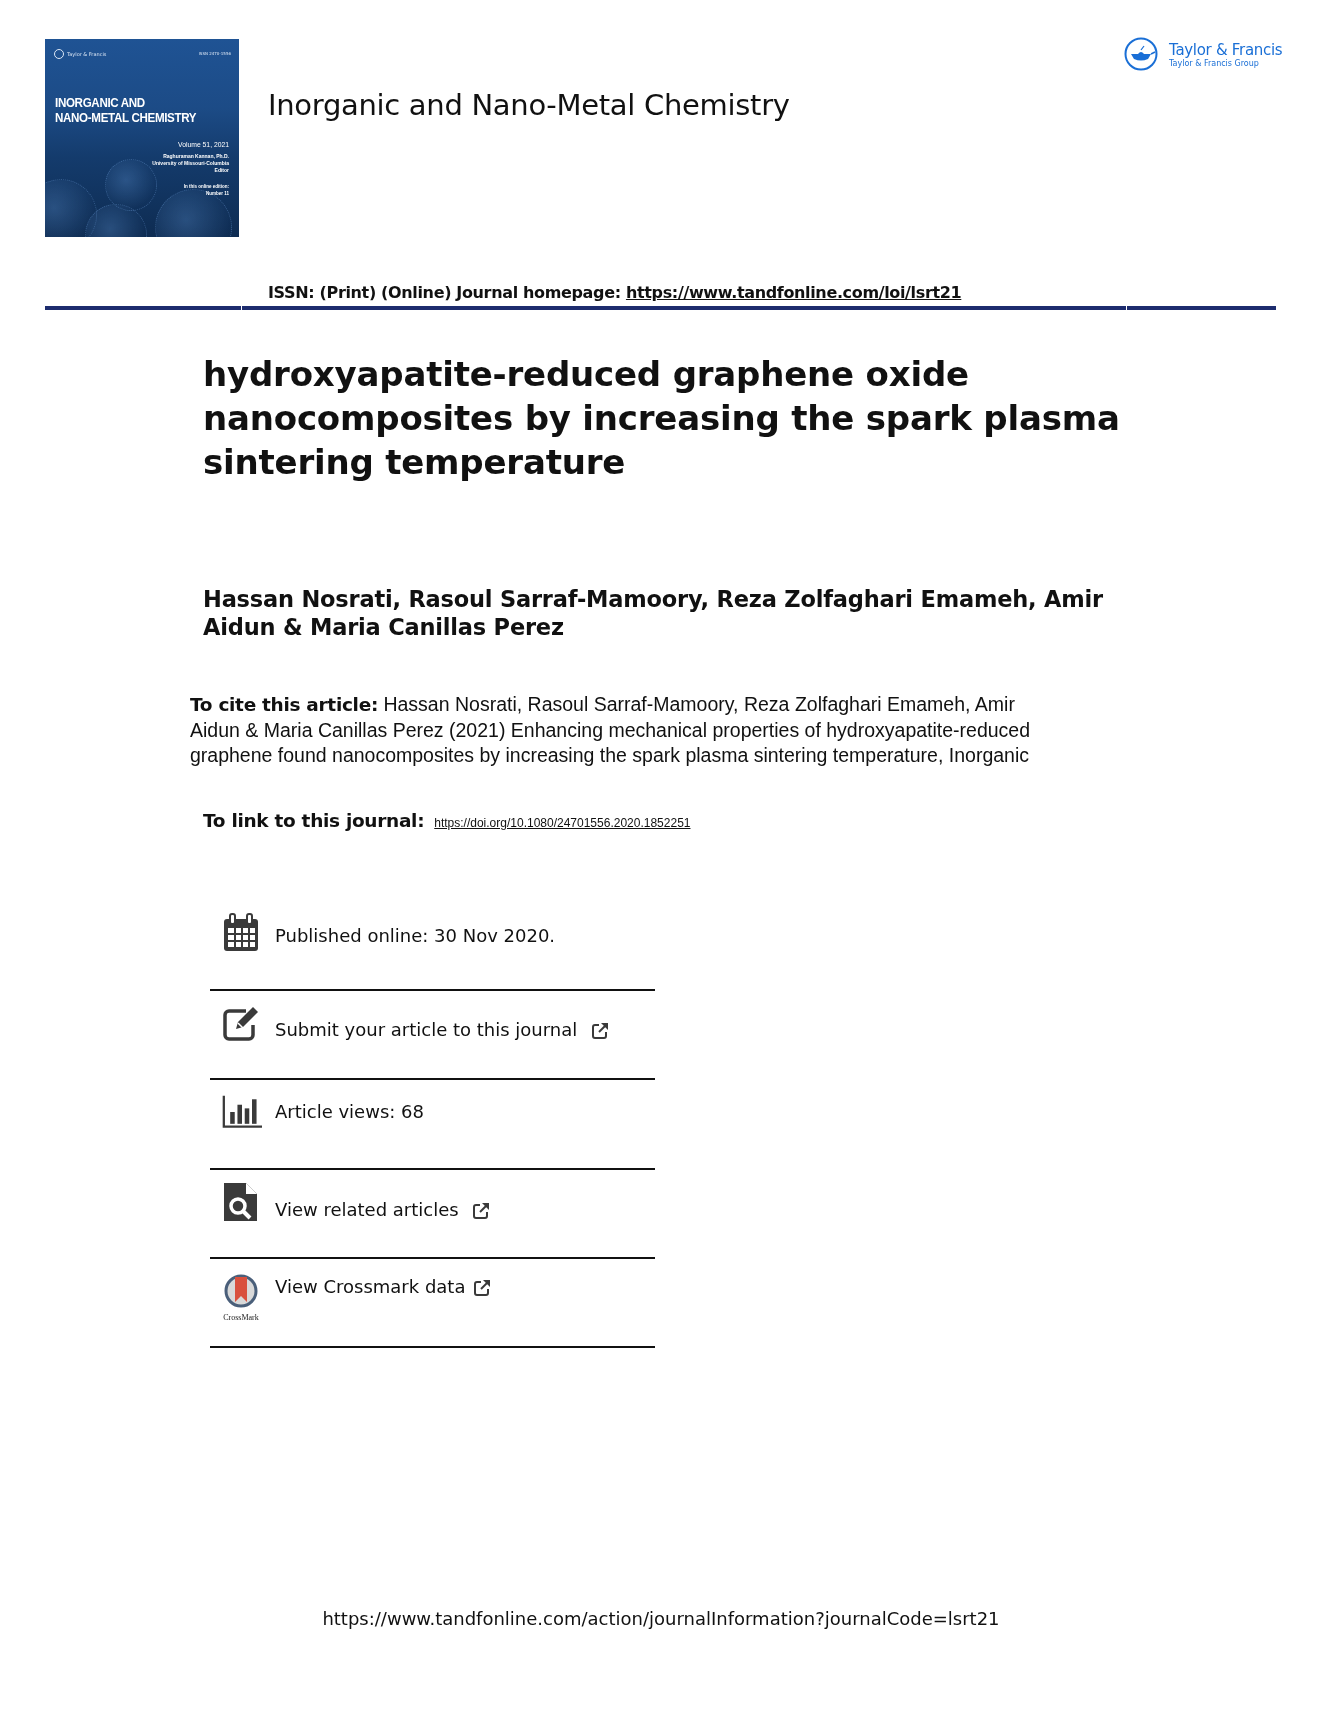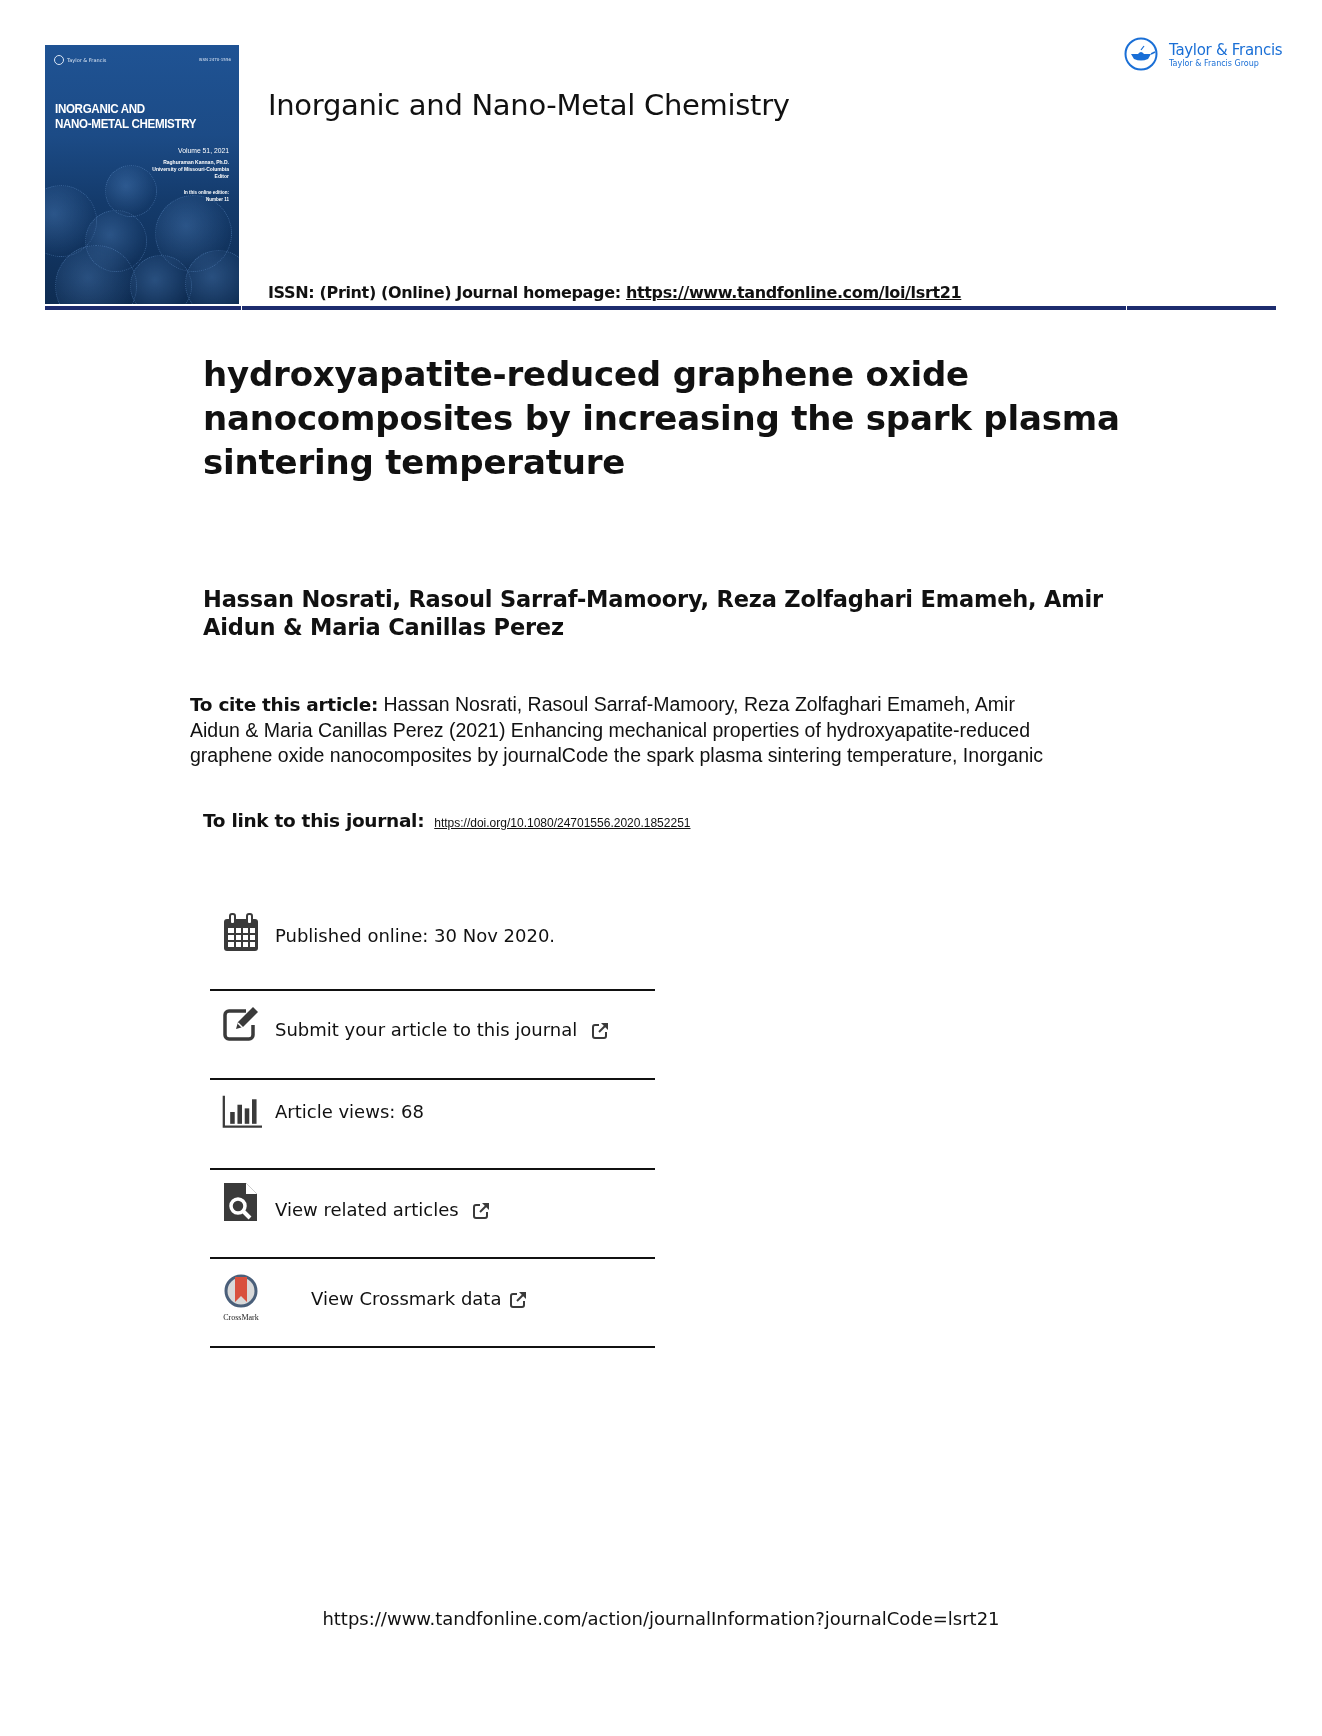--- a/index.html
+++ b/index.html
@@ -1,21 +1,21 @@
 <!DOCTYPE html>
 <html><head>
 <meta charset="utf-8">
 <style>
   html, body { margin:0; padding:0; background:#ffffff; }
   body { width:1322px; height:1736px; position:relative; overflow:hidden;
          font-family:"DejaVu Sans", sans-serif; color:#111; }
   .abs { position:absolute; }
 
   
-  .cover { left:45px; top:45px; width:194px; height:259px;
+  .cover { left:45px; top:39px; width:194px; height:198px;
            background:linear-gradient(180deg,#1f5394 0%,#1c4b86 35%,#143b6c 60%,#0e2c52 100%);
            overflow:hidden; }
   .cover .bubble { position:absolute; border-radius:50%;
            background:radial-gradient(circle at 40% 40%, rgba(90,140,200,0.35), rgba(20,50,90,0.15) 70%);
            border:1px dotted rgba(120,170,230,0.35); }
   .cover .tf { position:absolute; left:9px; top:10px; font-size:5px; color:#dbe6f5; display:flex; align-items:center; gap:3px; }
   .cover .tf .c { width:8px; height:8px; border:1px solid #dbe6f5; border-radius:50%; }
   .cover .issn { position:absolute; right:8px; top:12px; font-size:4px; color:#dbe6f5; }
   .cover .ctitle { position:absolute; left:10px; top:56px; font-family:"Liberation Sans", sans-serif;
            font-weight:bold; color:#fff; font-size:13.5px; line-height:15px; letter-spacing:-0.4px; transform:scaleX(0.86); transform-origin:left top; white-space:nowrap; }
@@ -117,21 +117,21 @@
 </div>
 
 <div class="abs authors">
   <div>Hassan Nosrati, Rasoul Sarraf-Mamoory, Reza Zolfaghari Emameh, Amir</div>
   <div>Aidun &amp; Maria Canillas Perez</div>
 </div>
 
 <div class="abs cite">
   <div><span class="lbl">To cite this article:</span><span> Hassan Nosrati, Rasoul Sarraf-Mamoory, Reza Zolfaghari Emameh, Amir</span></div>
   <div>Aidun &amp; Maria Canillas Perez (2021) Enhancing mechanical properties of hydroxyapatite-reduced</div>
-  <div>graphene oxide nanocomposites by journalCode the spark plasma sintering temperature, Inorganic</div>
+  <div>graphene found nanocomposites by increasing the spark plasma sintering temperature, Inorganic</div>
 </div>
 
 <div class="abs link-row">
   <span class="lbl">To link to this journal:</span><a>https://doi.org/10.1080/24701556.2020.1852251</a>
 </div>
 
 <div class="abs info-item" style="top:905px;">
   <svg class="ico" style="top:8px;" viewBox="0 0 40 40">
     <rect x="2" y="6" width="34" height="32" rx="3" fill="#3a3a3a"></rect>
     <rect x="8" y="1" width="5" height="10" rx="2" fill="#fff" stroke="#3a3a3a" stroke-width="2"></rect>
@@ -201,21 +201,21 @@
   </div>
 </div>
 <div class="abs divider" style="top:1257px;"></div>
 
 <div class="abs info-item" style="top:1260px;">
   <svg class="ico" style="top:14px;left:10px;width:42px;height:48px;" viewBox="0 0 42 48">
     <circle cx="21" cy="17" r="15" fill="#d9d9d9" stroke="#4a5f7a" stroke-width="3"></circle>
     <path d="M15 3 H27 V28 L21 22 L15 28 Z" fill="#d9503d"></path>
     <text x="21" y="46" text-anchor="middle" font-family="Liberation Serif, serif" font-size="8" fill="#222">CrossMark</text>
   </svg>
-  <div class="txt" style="top:28px;margin-left:36px;">
+  <div class="txt" style="top:16px;">
     <span>View Crossmark data</span>
     <svg class="ext" style="margin-left:2px;" width="18" height="18" viewBox="0 0 18 18">
       <path d="M8 3 H4 a2 2 0 0 0 -2 2 v9 a2 2 0 0 0 2 2 h9 a2 2 0 0 0 2 -2 v-4" fill="none" stroke="#3a3a3a" stroke-width="2"></path>
       <path d="M10 1 h7 v7 z" fill="#3a3a3a"></path>
         <path d="M8 10 l8 -8" stroke="#3a3a3a" stroke-width="2"></path>
     </svg>
   </div>
 </div>
 <div class="abs divider" style="top:1346px;"></div>
 

